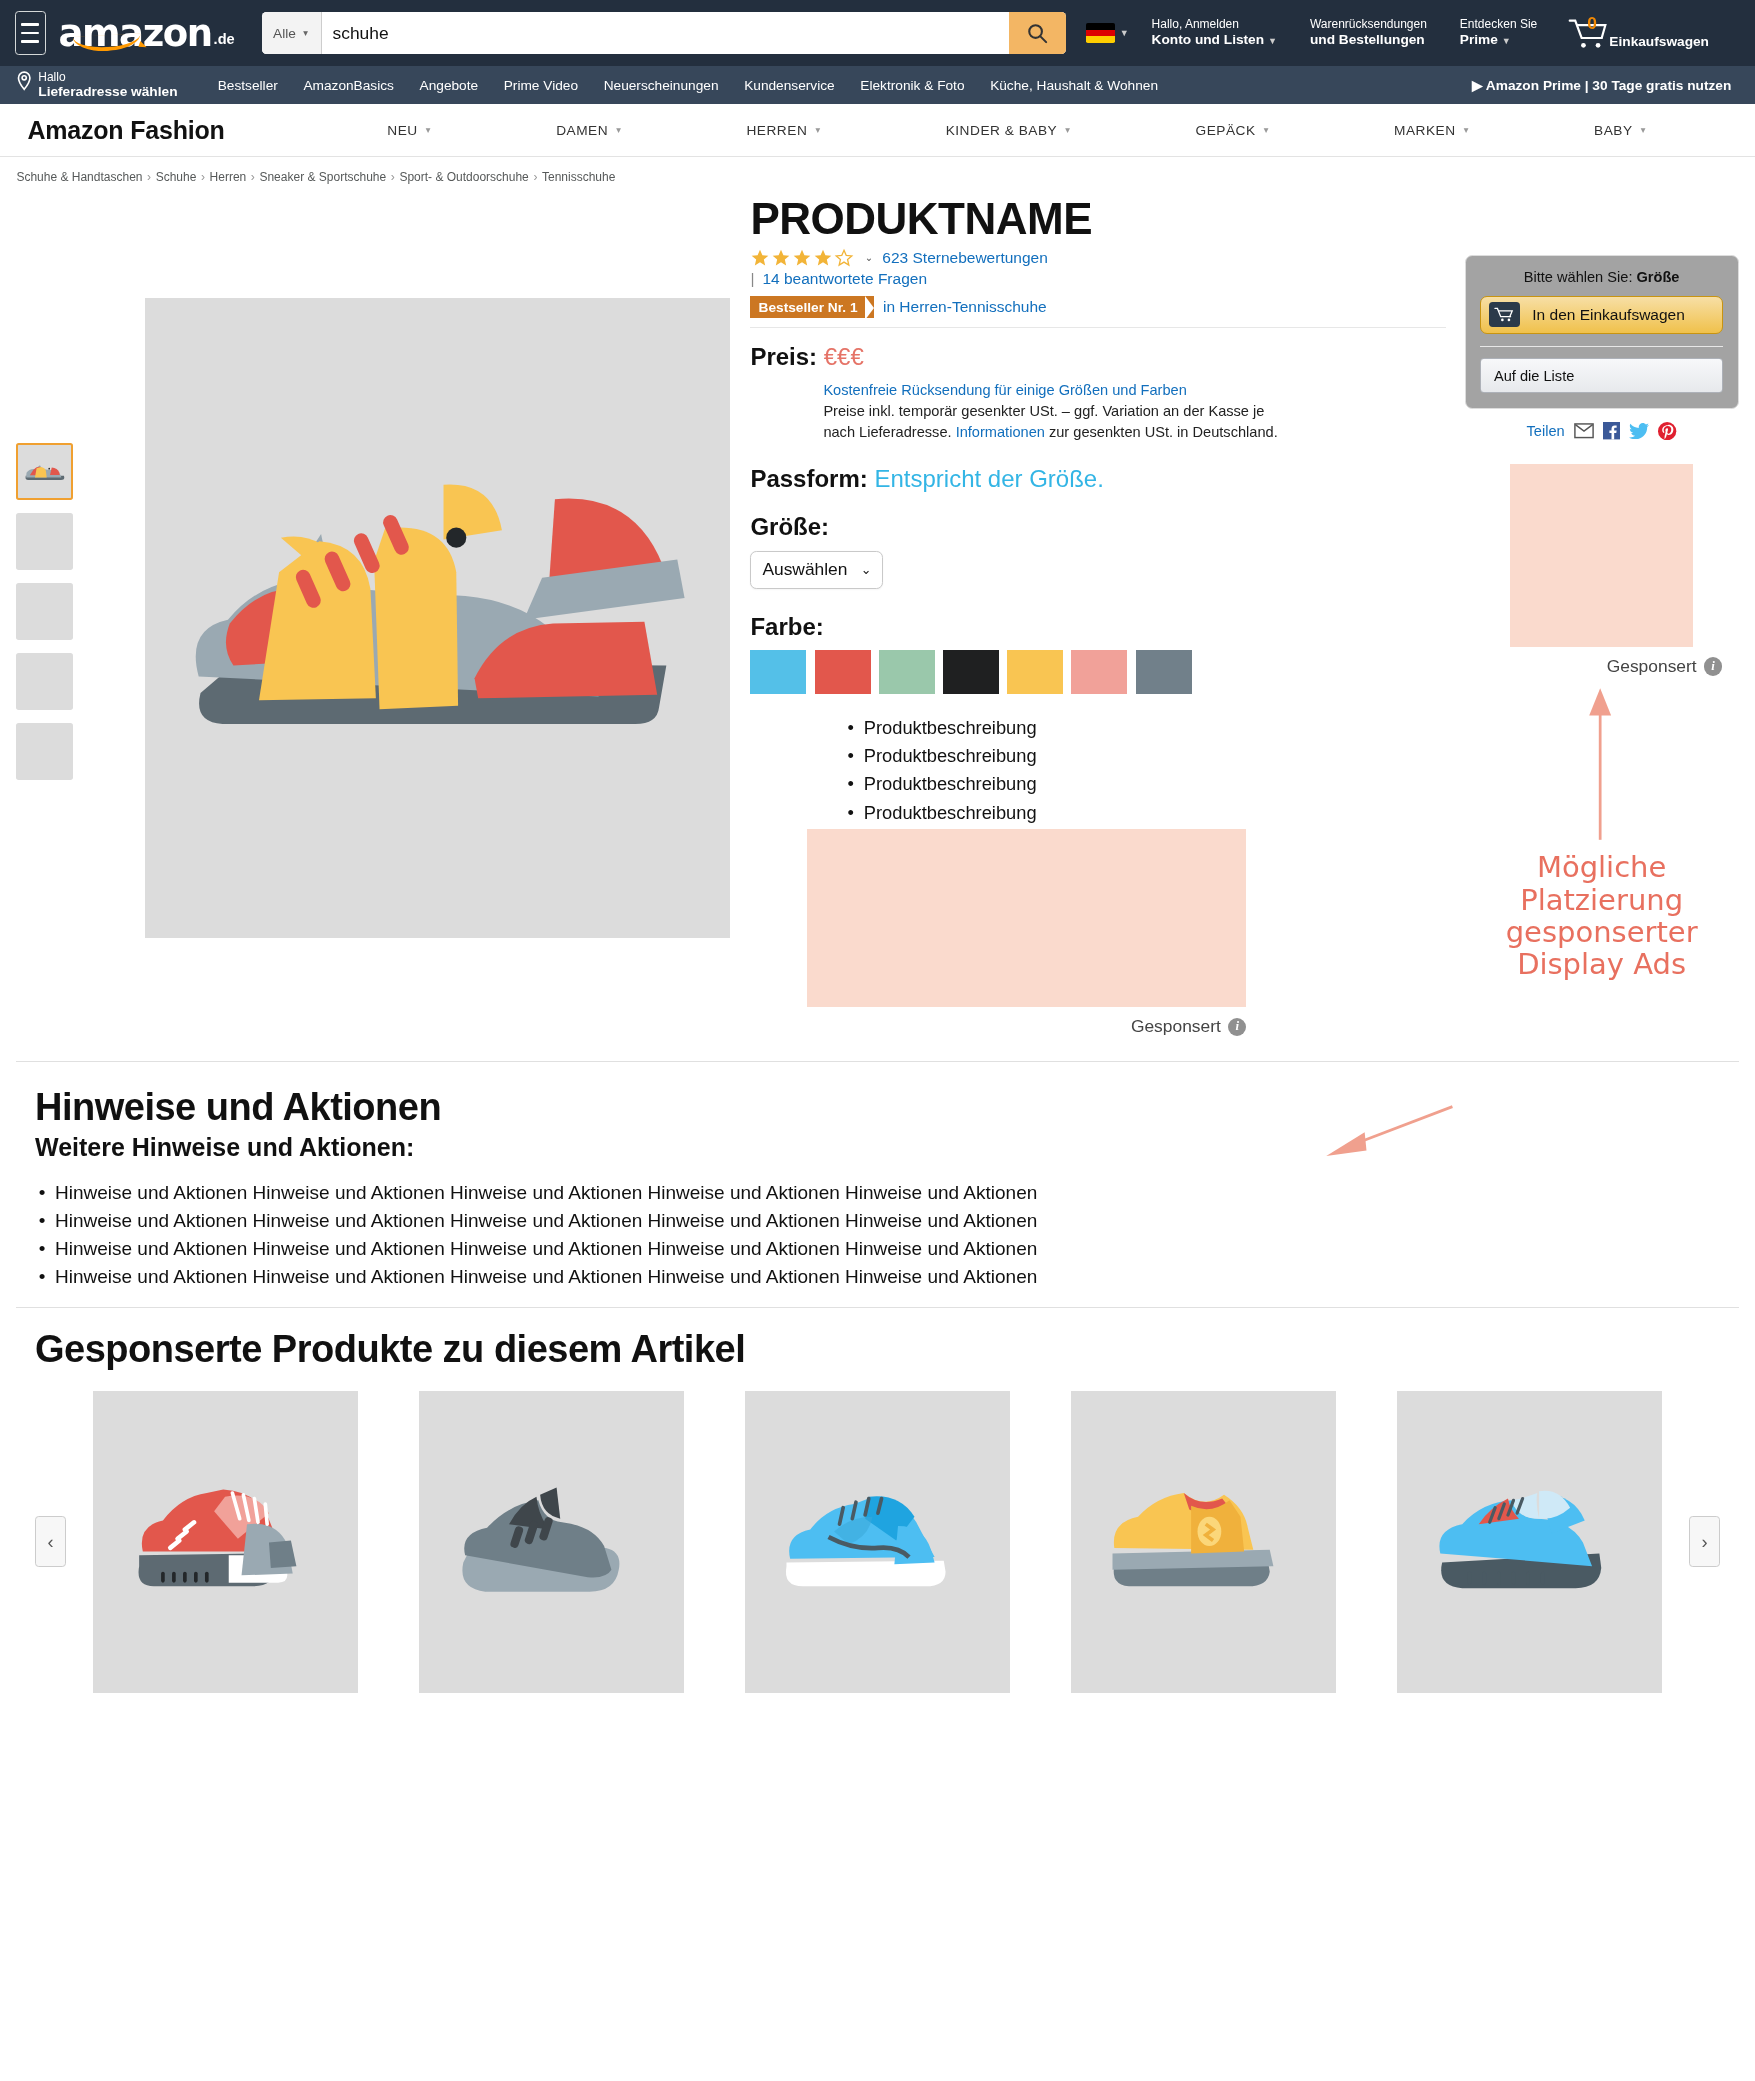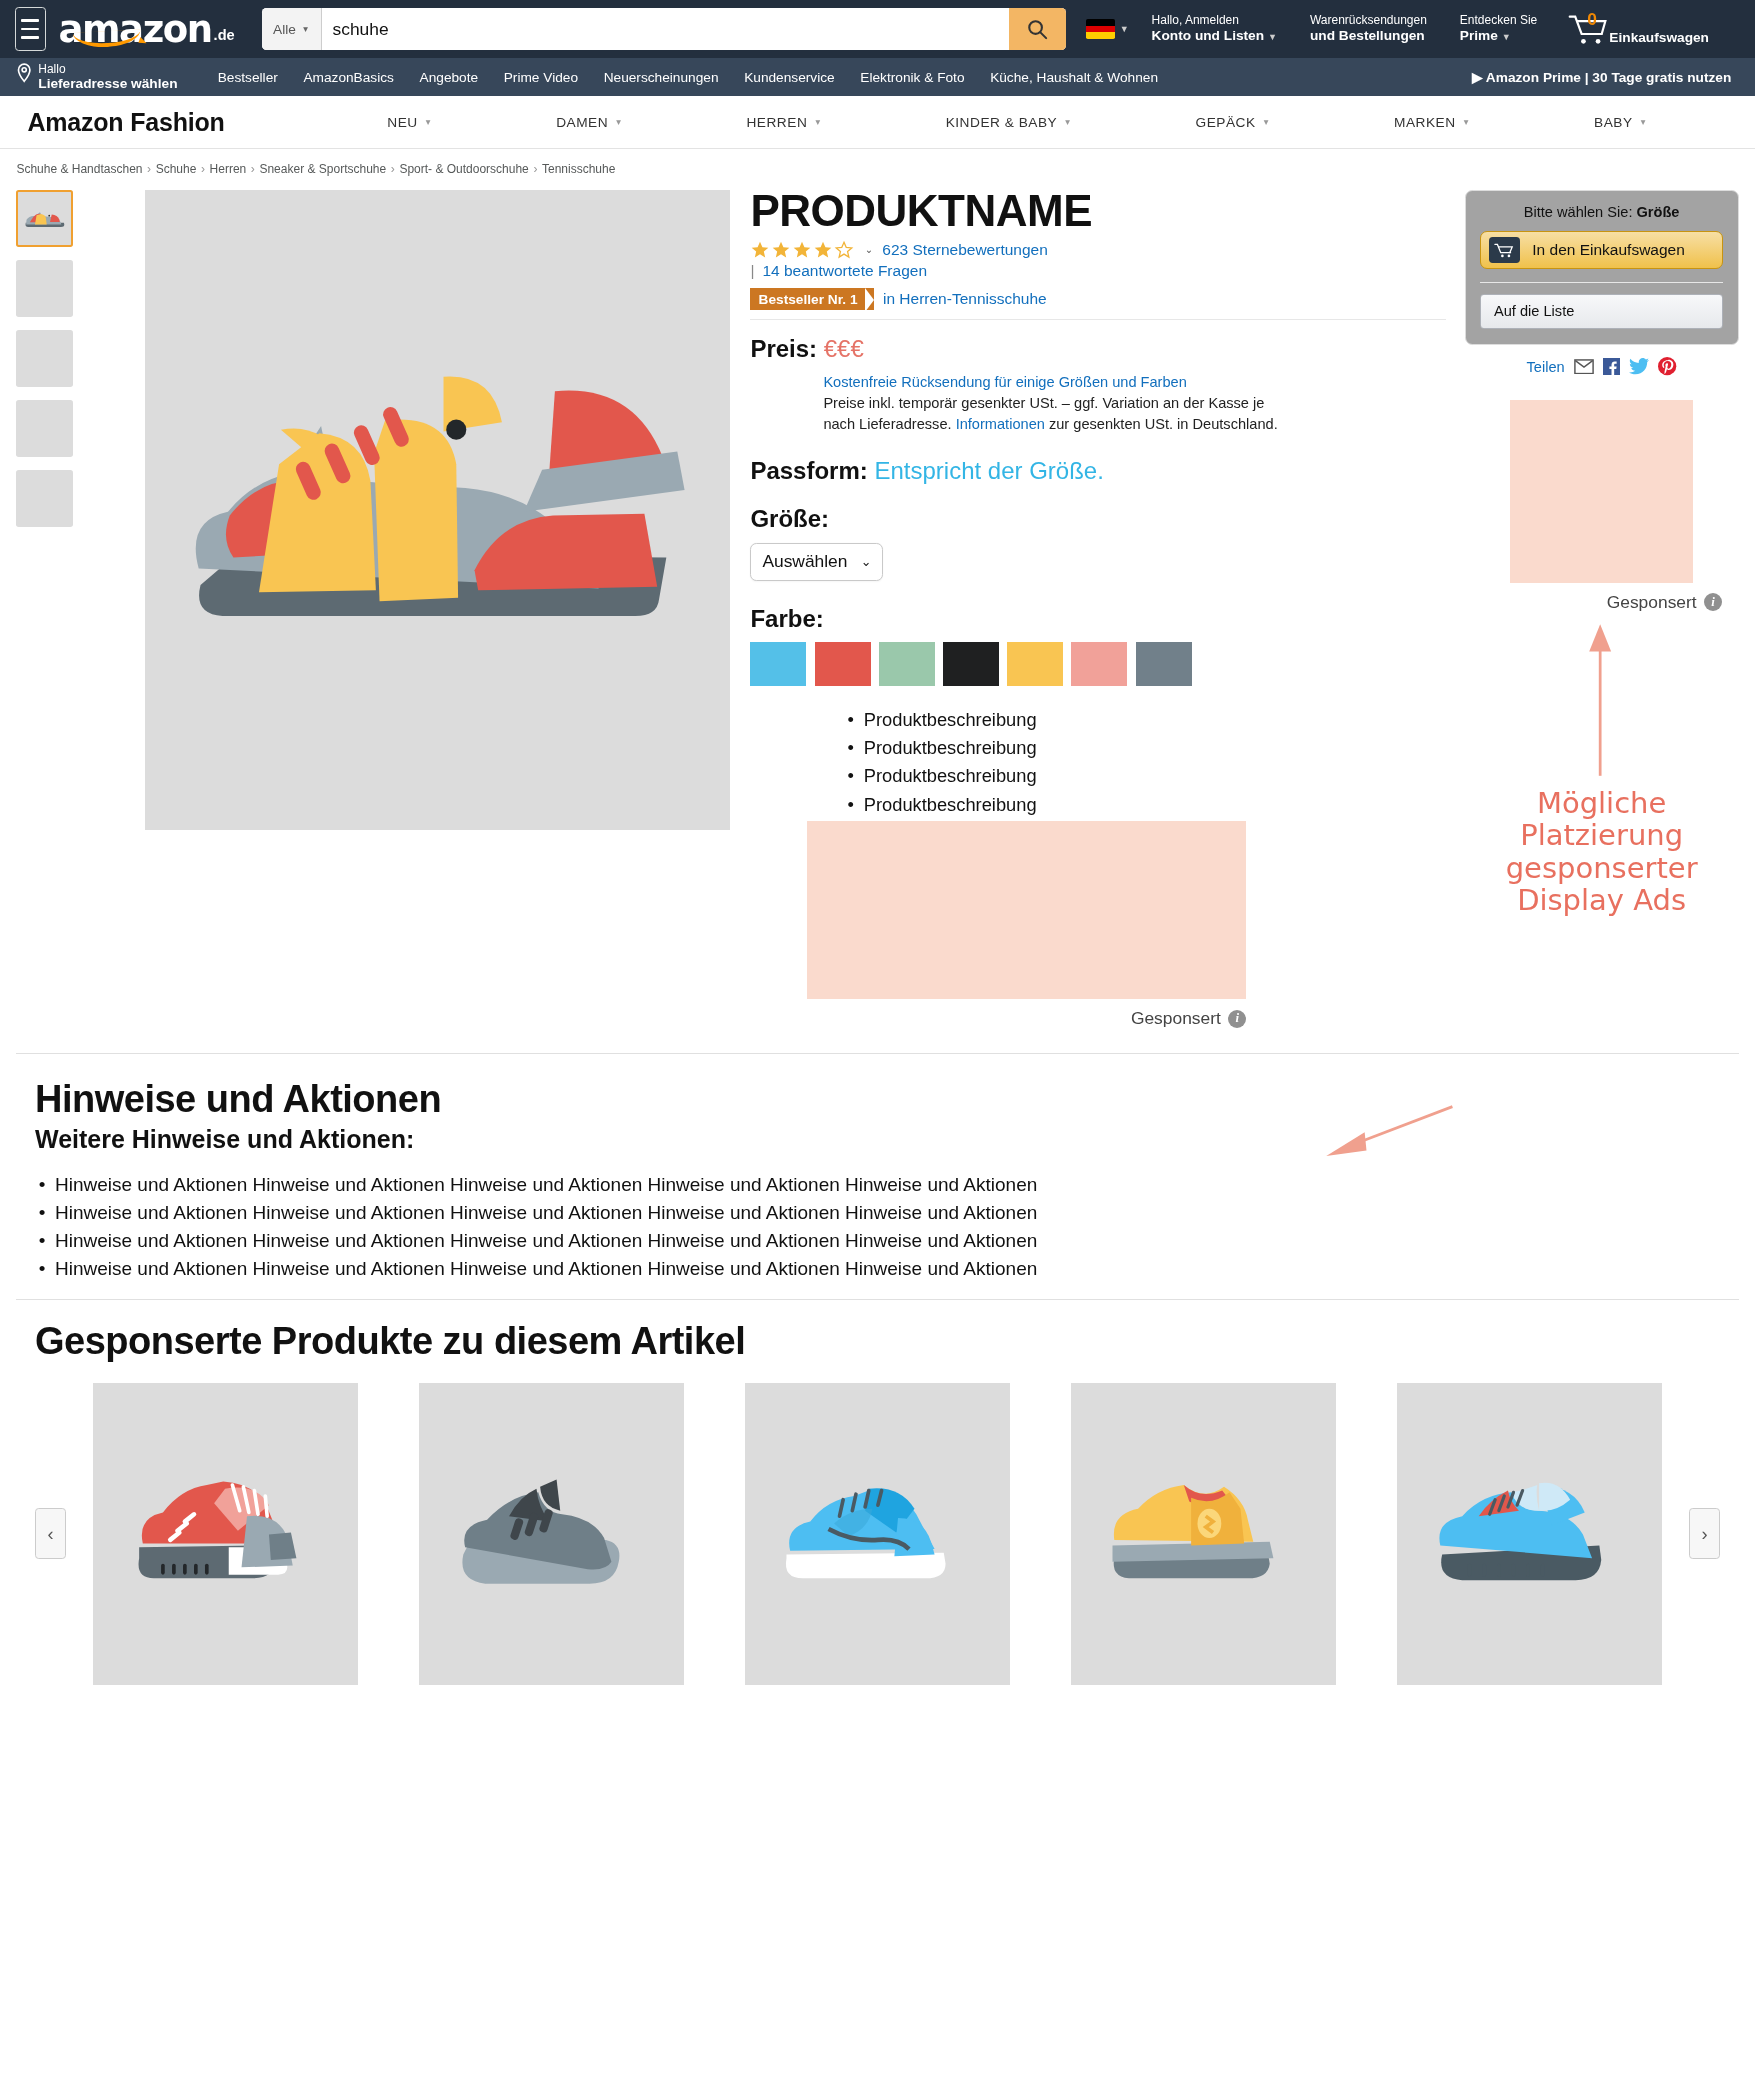--- a/index.html
+++ b/index.html
@@ -8,21 +8,21 @@
     width:1755px; height:2081px;
     font-family:"Liberation Sans", sans-serif;
     background:#ffffff;
     color:#111;
     overflow:hidden;
     position:relative;
   }
 
   
   .nav-top {
-    background:#232f3e; height:58px; display:flex; align-items:center;
+    background:#232f3e; height:66px; display:flex; align-items:center;
     padding:0 14.6px; gap:0px; position:relative;
   }
   .hamburger {
     width:31px; height:44px; border:1.8px solid #d5d9d9; border-radius:3.7px;
     display:flex; flex-direction:column; justify-content:center; align-items:center;
     gap:5.5px; margin-right:12.8px; flex:0 0 auto; cursor:pointer;
   }
   .hamburger span { display:block; width:18.3px; height:2.7px; background:#fff; border-radius:0.9px;}
   .logo { display:flex; align-items:flex-end; margin-right:27.4px; position:relative; cursor:pointer;}
   .logo .word {
@@ -111,21 +111,21 @@
 
   
   .breadcrumb {
     font-size:12px; color:#565959; padding:12.8px 27.4px 9.1px 16.4px; display:flex; gap:4.6px; flex-wrap:wrap;
   }
   .breadcrumb span.sep { color:#999; }
   .breadcrumb span.crumb { cursor:pointer; }
 
   
   .main {
-    display:flex; padding:0 16.4px; gap:0;
+    display:flex; padding:0 16.4px; gap:0;align-items:center;
   }
   .col-thumbs { width:71px; flex:0 0 71px; padding-top:5.5px; }
   .thumb {
     width:57px; height:57px; background:#dcdcdc; margin-bottom:12.8px; border-radius:2.7px;
     display:flex; align-items:center; justify-content:center; cursor:pointer;
   }
   .thumb.active { border:2.7px solid #f0a030; background:#dcdcdc; }
 
   .col-image { flex:0 0 603px; padding:5.5px 0 0 58px; }
   .hero {

